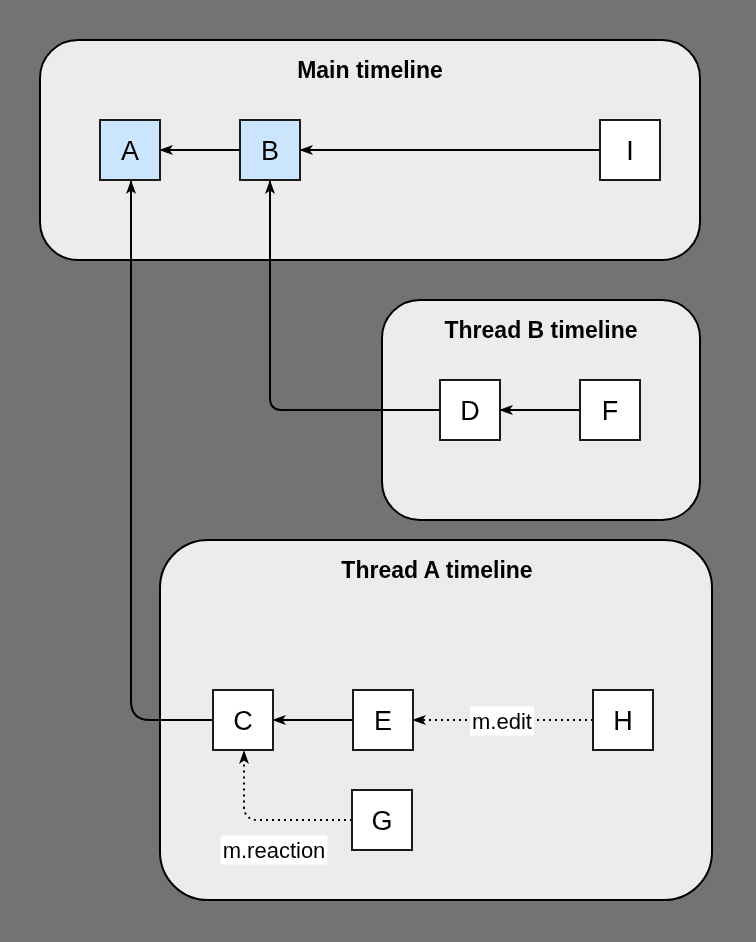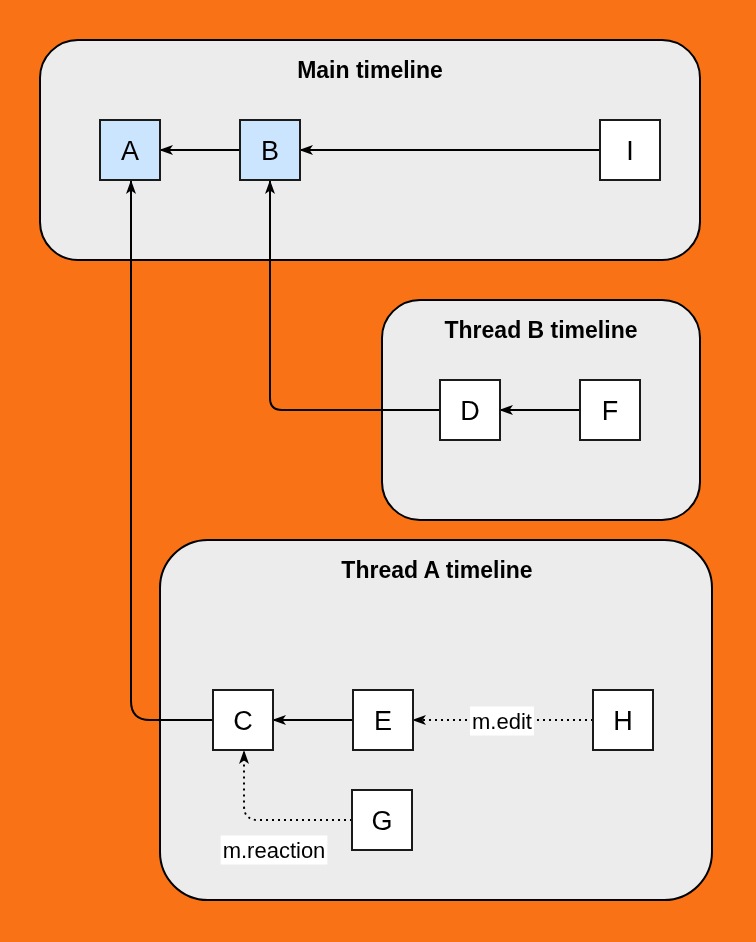--- a/index.html
+++ b/index.html
@@ -1,20 +1,20 @@
 <!DOCTYPE html>
 <html><head>
 <meta charset="utf-8">
 <style>
   html, body { margin: 0; padding: 0; background: #ffffff; }
   .canvas {
     position: relative;
     width: 756px;
     height: 942px;
-    background: #f97316;
+    background: #737373;
     overflow: hidden;
   }
   svg text {
     font-family: "Liberation Sans", sans-serif;
     fill: #000000;
     user-select: none;
   }
   svg .container-title { font-size: 23px; font-weight: 700; }
   svg .node-label      { font-size: 27px; font-weight: 400; }
   svg .edge-label      { font-size: 22px; font-weight: 400; }

